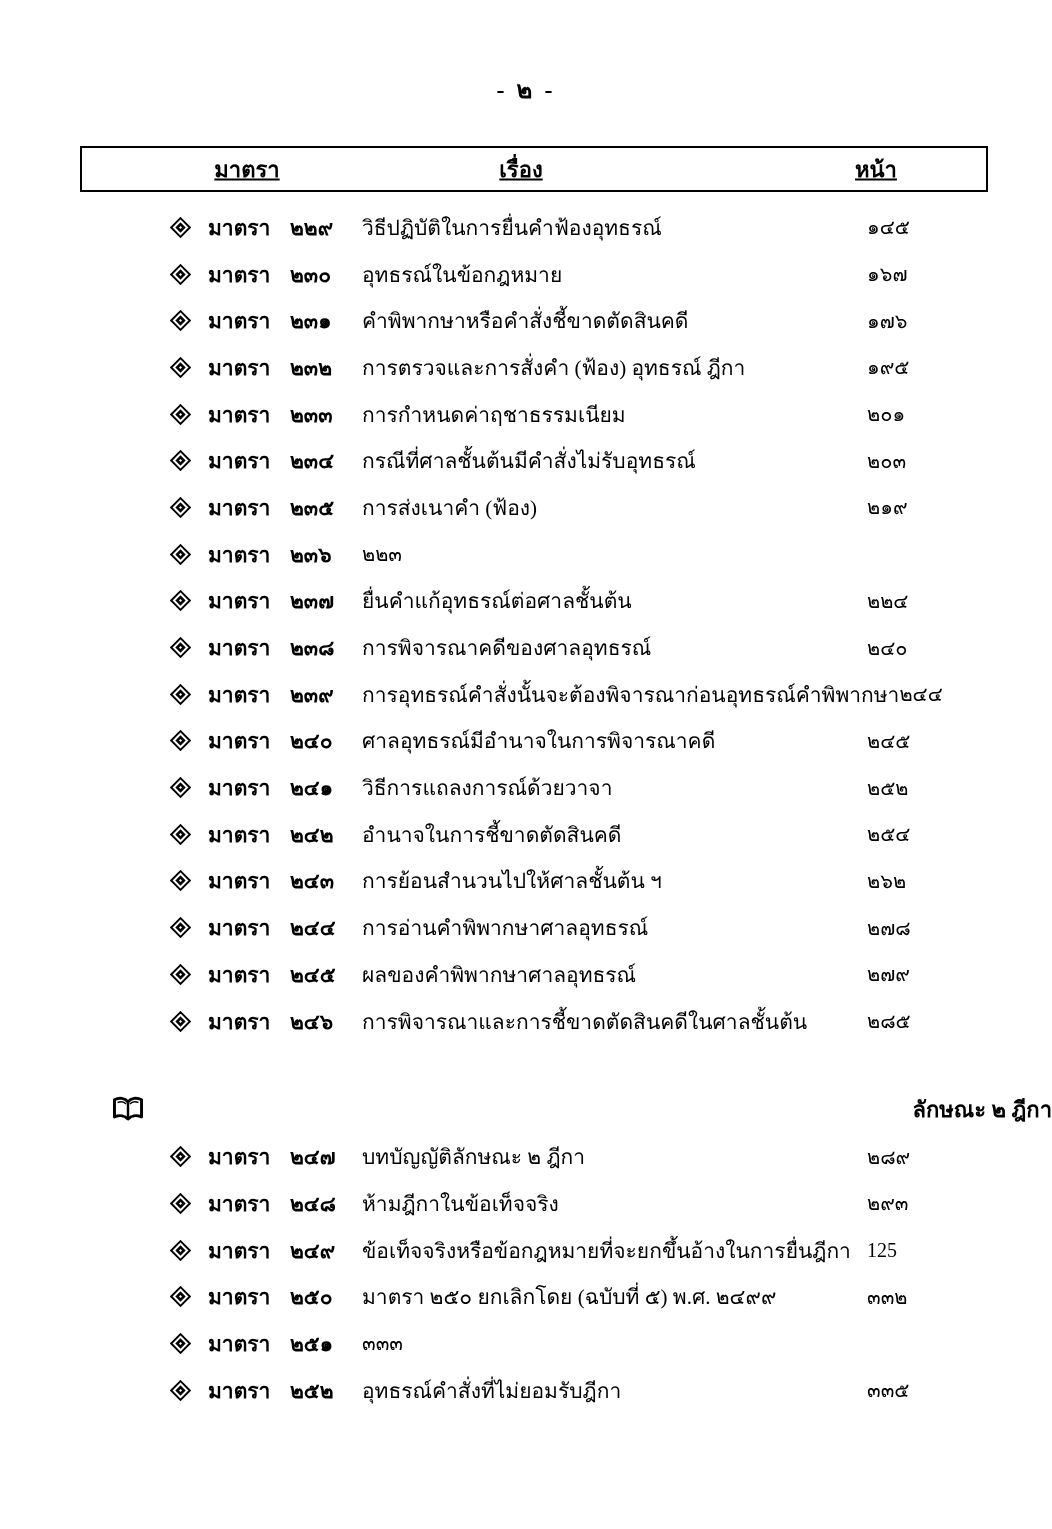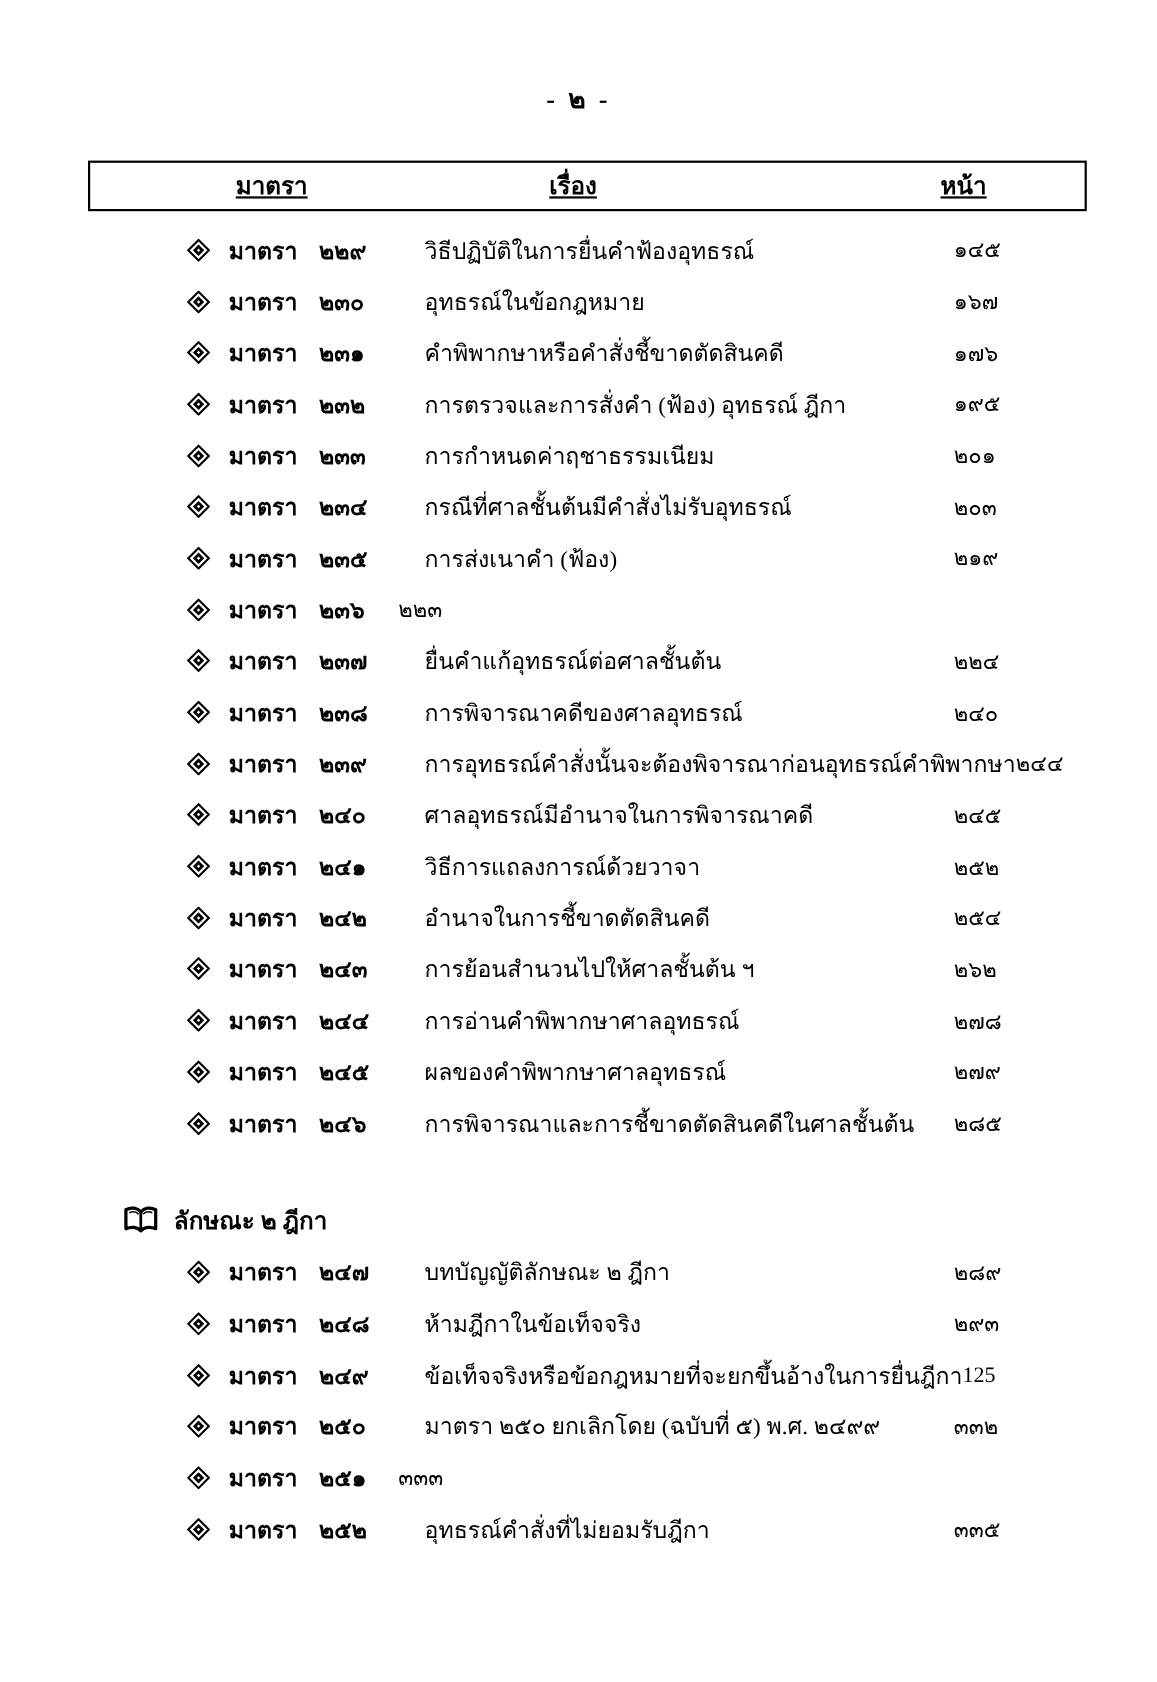--- a/index.html
+++ b/index.html
@@ -66,36 +66,36 @@
   }
   .sec-num {
     font-weight: bold;
     flex: 0 0 72px;
     white-space: nowrap;
   }
   .subject {
     flex: 1 1 auto;
     white-space: nowrap;
     overflow: visible;
-    margin-left: 24px;
   }
   .pageno {
     flex: 0 0 88px;
     font-size: 20px;
     white-space: nowrap;
   }
   .section-header {
     display: flex;
     align-items: center;
     margin-top: 41px;
     height: 48px;
     padding-left: 112px;
     gap: 14px;
     font-weight: bold;
     font-size: 22px;
+    justify-content: space-between;
   }
   .book-icon svg { display: block; width: 32px; height: 26px; }
 </style>
 </head>
 <body>
 
 <div class="page">
 
   <div class="page-num">- ๒ -</div>
 

